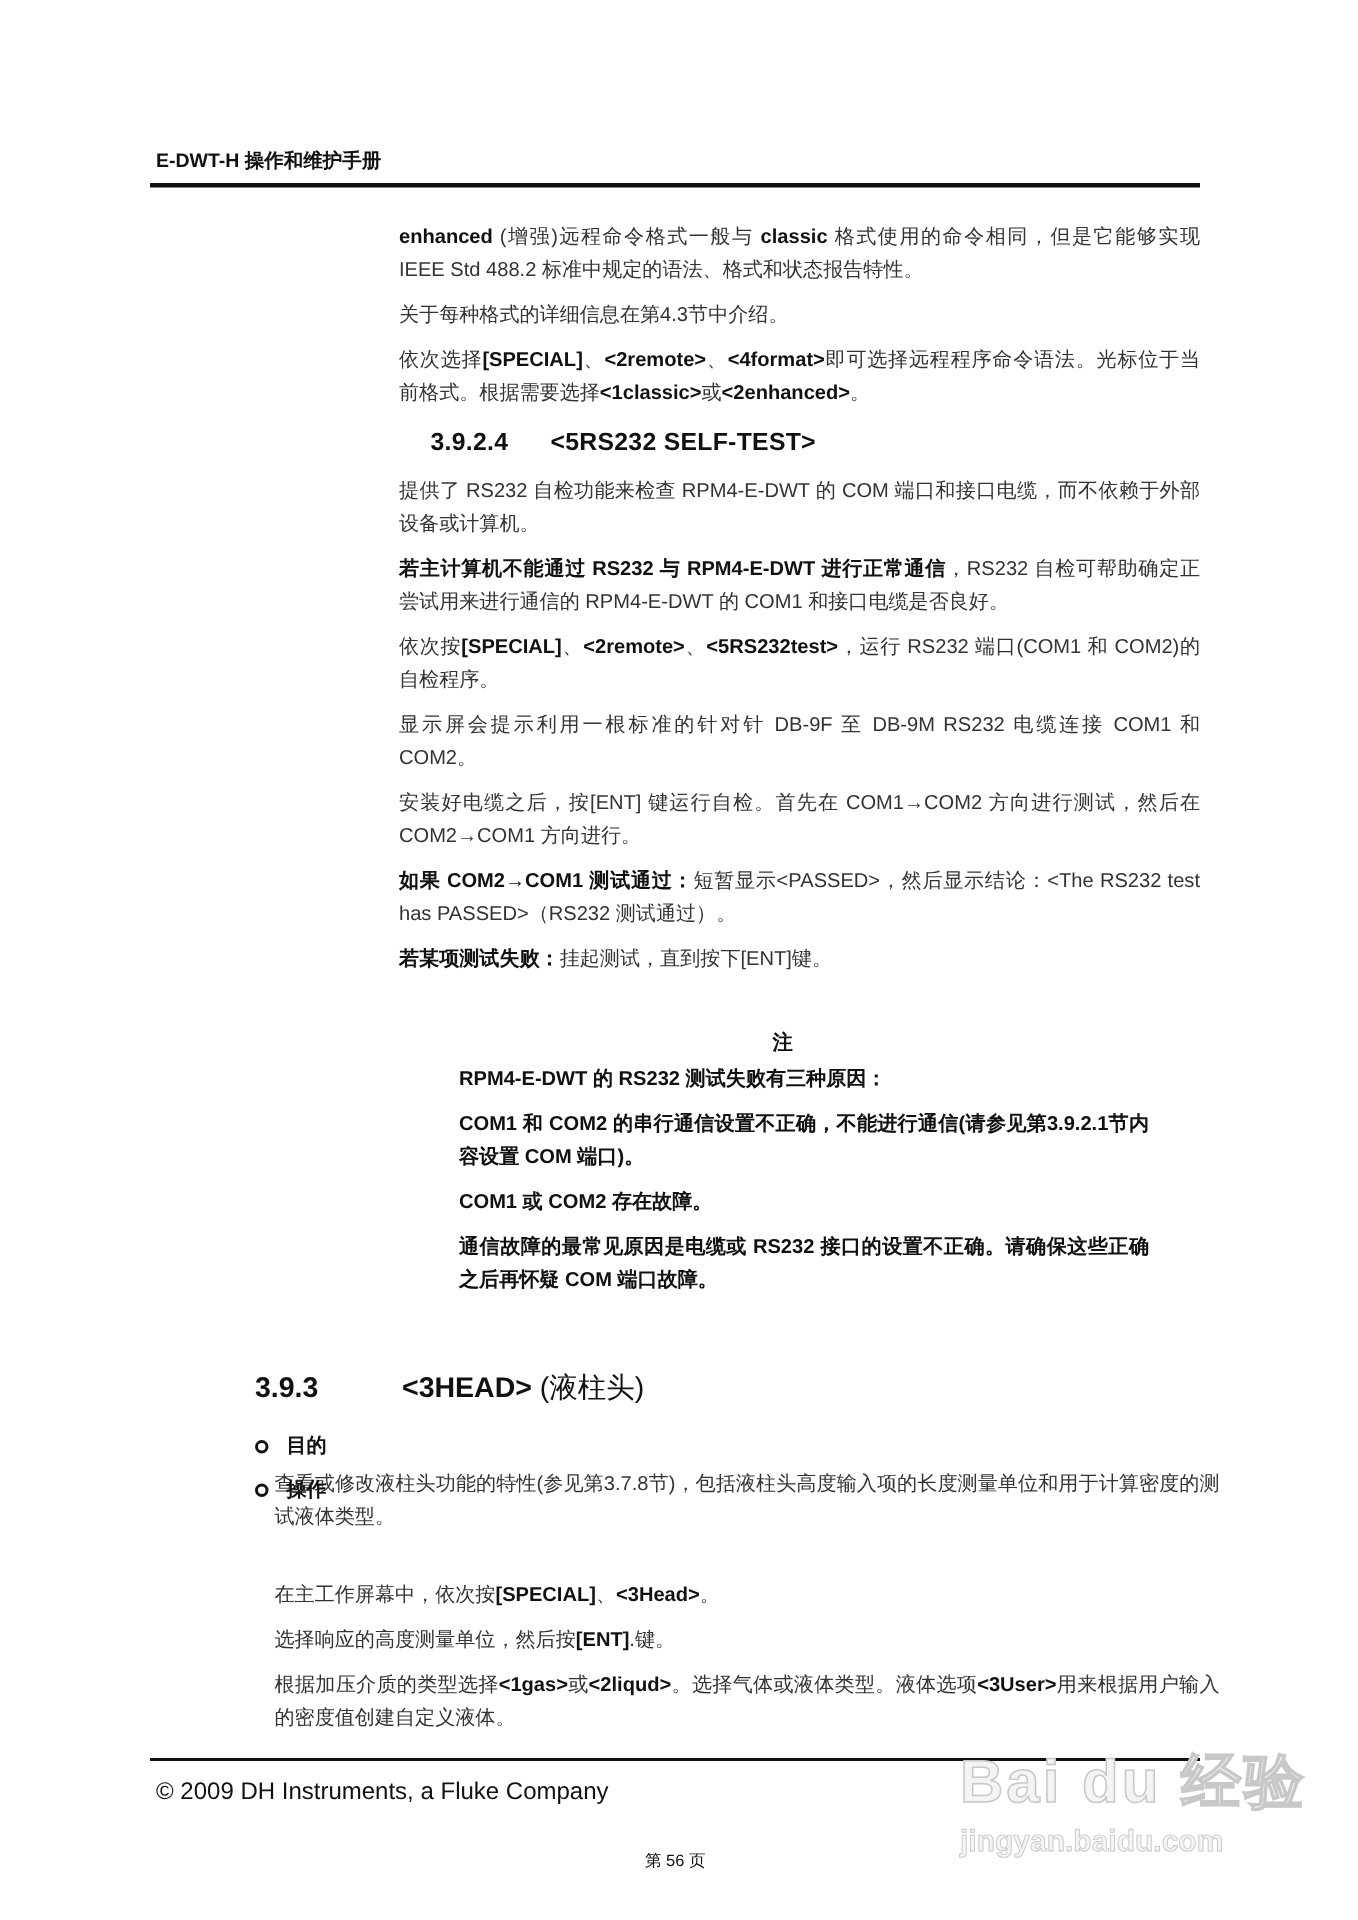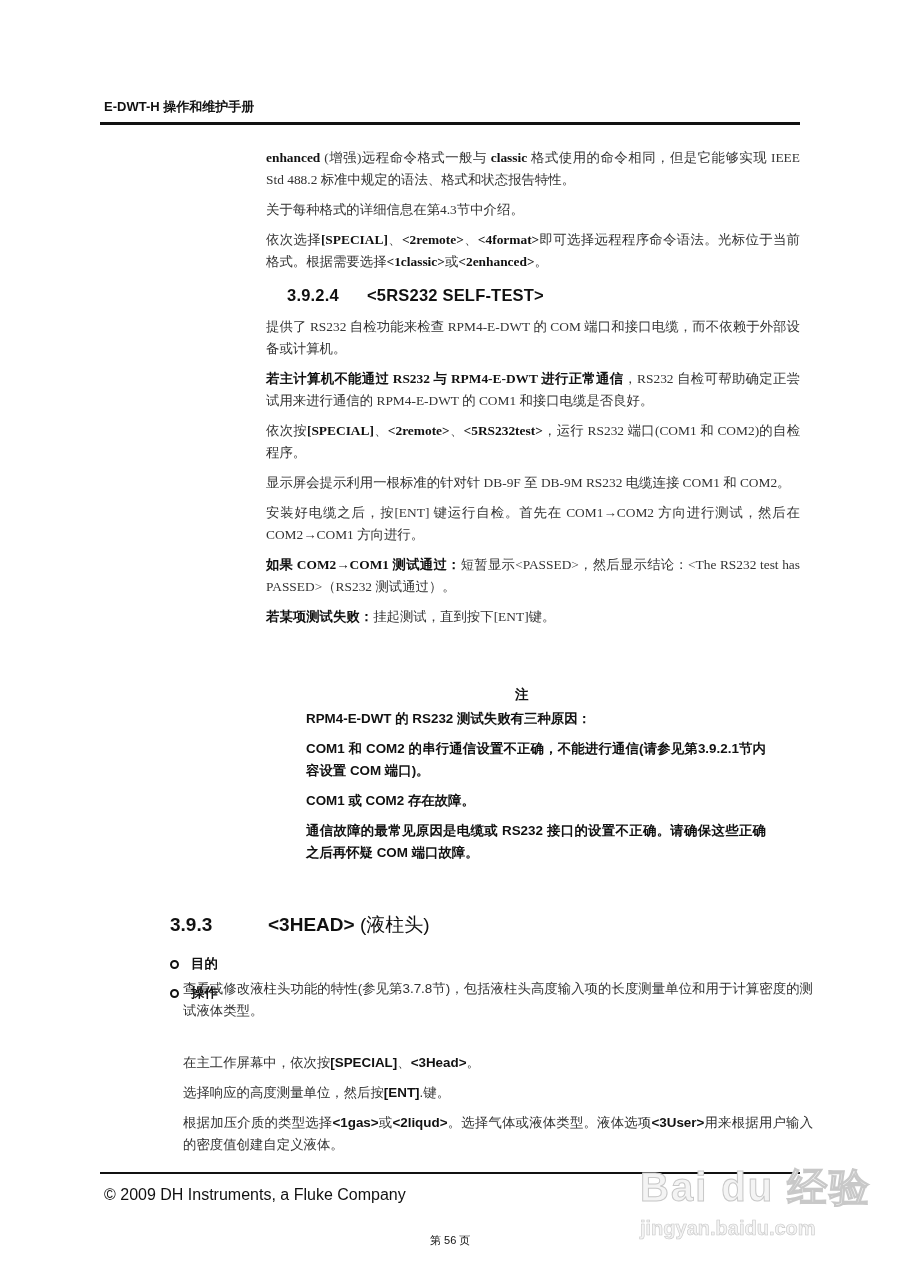--- a/index.html
+++ b/index.html
@@ -2,21 +2,21 @@
 <html><head>
   <meta charset="utf-8">
   <style>
     html, body { margin:0; padding:0; background:#ffffff; }
     body { width:905px; height:1280px; position:relative; overflow:hidden;
       font-family:"Liberation Sans","DejaVu Sans",sans-serif; color:#222; }
     .header-title { position:absolute; left:104px; top:98px; font-size:13px; font-weight:bold; color:#111; }
     .rule { position:absolute; left:100px; width:700px; background:#111; }
     .rule.top { top:122px; height:3px; }
     .rule.bottom { top:1172px; height:2px; }
-    .col { position:absolute; left:266px; width:534px; font-size:13.4px; line-height:22px; color:#333;font-family:Liberation Serif, serif; }
+    .col { position:absolute; left:266px; width:534px; font-size:13.4px; line-height:22px; color:#333; }
     .p { margin:0 0 8px 0; text-align:justify; }
     .b { font-weight:bold; color:#111; }
     .h4 { position:absolute; left:266px; top:286px; font-size:16.5px; font-weight:bold; color:#111; letter-spacing:0.2px; }
     .h4 .num { display:inline-block; width:80px;margin-left:21px; }
     .note-title { position:absolute; left:515px; top:686px; font-size:13.5px; font-weight:bold; color:#111; }
     .note { position:absolute; left:306px; width:460px; top:708px; font-size:13.4px; line-height:22px; color:#111; font-weight:bold; }
     .note .p { margin-bottom:8px; }
     .h3 { position:absolute; left:170px; top:912px; font-size:19px; font-weight:bold; color:#111; }
     .h3 .num { display:inline-block; width:98px; }
     .h3 .zh { font-weight:normal; }

